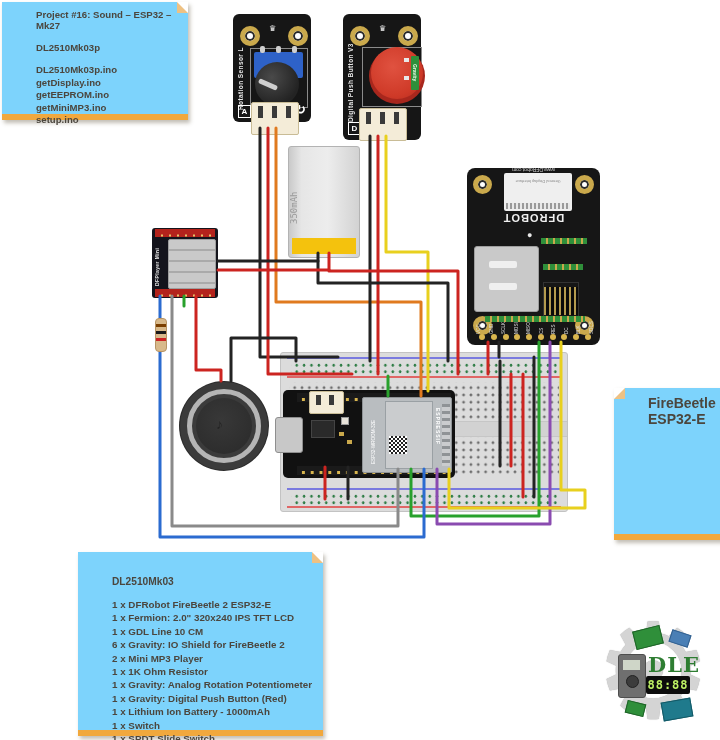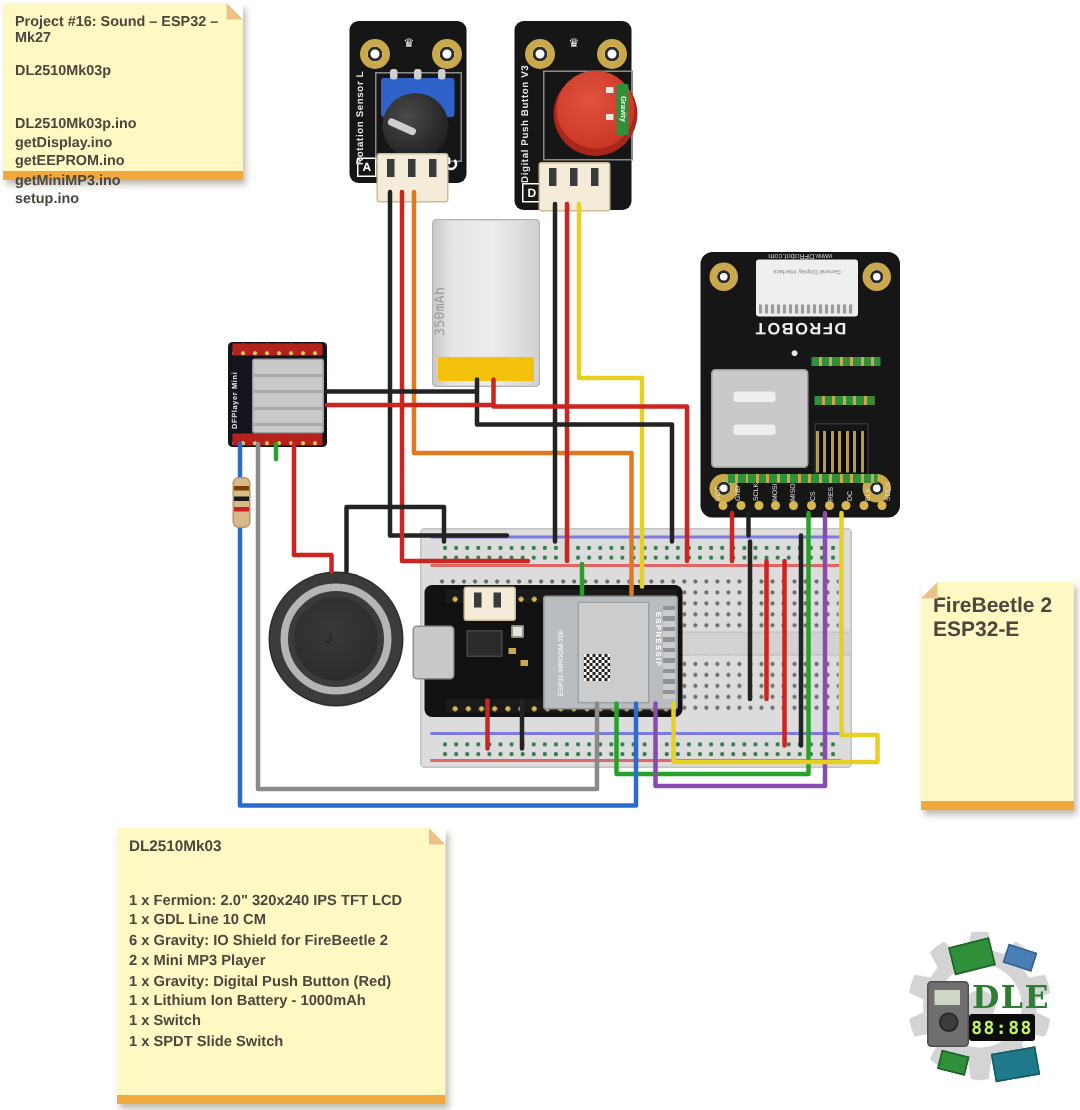--- a/index.html
+++ b/index.html
@@ -1,30 +1,30 @@
 <!DOCTYPE html>
 <html><head>
 <meta charset="utf-8">
 <style>
   html,body{margin:0;padding:0;background:#fff;}
   body{width:720px;height:740px;position:relative;overflow:hidden;
        font-family:"Liberation Sans",sans-serif;color:#4b463e;}
   .abs{position:absolute;}
 
   
-  .note{position:absolute;background:#fef9c3;border-bottom:6px solid #f1a83d;
-        box-shadow:2px 3px 4px rgba(120,110,90,.45);z-index:40;}
+  .note{position:absolute;background:#7dd3fc;border-bottom:6px solid #f1a83d;
+        box-shadow:2px 3px 4px rgba(120,110,90,.45);z-index:40;padding-left:26px;}
   .note .fold-tr{position:absolute;top:0;right:0;width:0;height:0;
         border-top:11px solid #fff;border-left:11px solid #eec183;}
   .note .fold-tl{position:absolute;top:0;left:0;width:0;height:0;
         border-top:11px solid #fff;border-right:11px solid #eec183;}
   .note .pad{padding:7px 8px;}
   .note-title{font-weight:bold;font-size:9.6px;letter-spacing:0;}
   .note-sub{font-weight:bold;font-size:9.6px;margin-top:11px;}
-  .note-list{margin-top:24px;}
+  .note-list{margin-top:11px;}
   .note-line{font-weight:bold;font-size:9.6px;line-height:12.6px;}
   #note-pins .note-line{font-size:10.2px;line-height:15.4px;}
   #note-parts .note-line{font-size:9.8px;line-height:13.4px;}
 
   
   .breadboard{position:absolute;left:280px;top:352px;width:286px;height:158px;
       background:#dcdcdc;border:1px solid #c3c3c3;border-radius:3px;z-index:1;}
   .rail-line{position:absolute;left:6px;right:6px;height:1.6px;}
   .rail-blue{background:#7a7adf;}
   .rail-red{background:#e06666;}
@@ -386,26 +386,29 @@
   <div class="note" id="note-pins" style="left:614px;top:388px;width:102px;height:146px;">
     <div class="fold-tl"></div>
     <div class="pad">
       <div class="note-title" style="font-size:14px;">FireBeetle 2 ESP32-E</div>
     </div>
   </div>
 
   <div class="note" id="note-parts" style="left:78px;top:552px;width:219px;height:178px;">
     <div class="fold-tr"></div>
     <div class="pad">
-      <div class="note-title" style="font-size:10.2px;">DL2510Mk03</div>
+      <div class="note-title" style="font-size:10.2px;margin-top:17px;">DL2510Mk03</div>
       <div class="note-list">
+          <div class="note-line">1 x DFRobot FireBeetle 2 ESP32-E</div>
           <div class="note-line">1 x Fermion: 2.0" 320x240 IPS TFT LCD</div>
           <div class="note-line">1 x GDL Line 10 CM</div>
           <div class="note-line">6 x Gravity: IO Shield for FireBeetle 2</div>
           <div class="note-line">2 x Mini MP3 Player</div>
+          <div class="note-line">1 x 1K Ohm Resistor</div>
+          <div class="note-line">1 x Gravity: Analog Rotation Potentiometer</div>
           <div class="note-line">1 x Gravity: Digital Push Button (Red)</div>
           <div class="note-line">1 x Lithium Ion Battery - 1000mAh</div>
           <div class="note-line">1 x Switch</div>
           <div class="note-line">1 x SPDT Slide Switch</div>
         </div>
     </div>
   </div>
 
   <div id="dle">
     <div class="gear">⚙</div>

